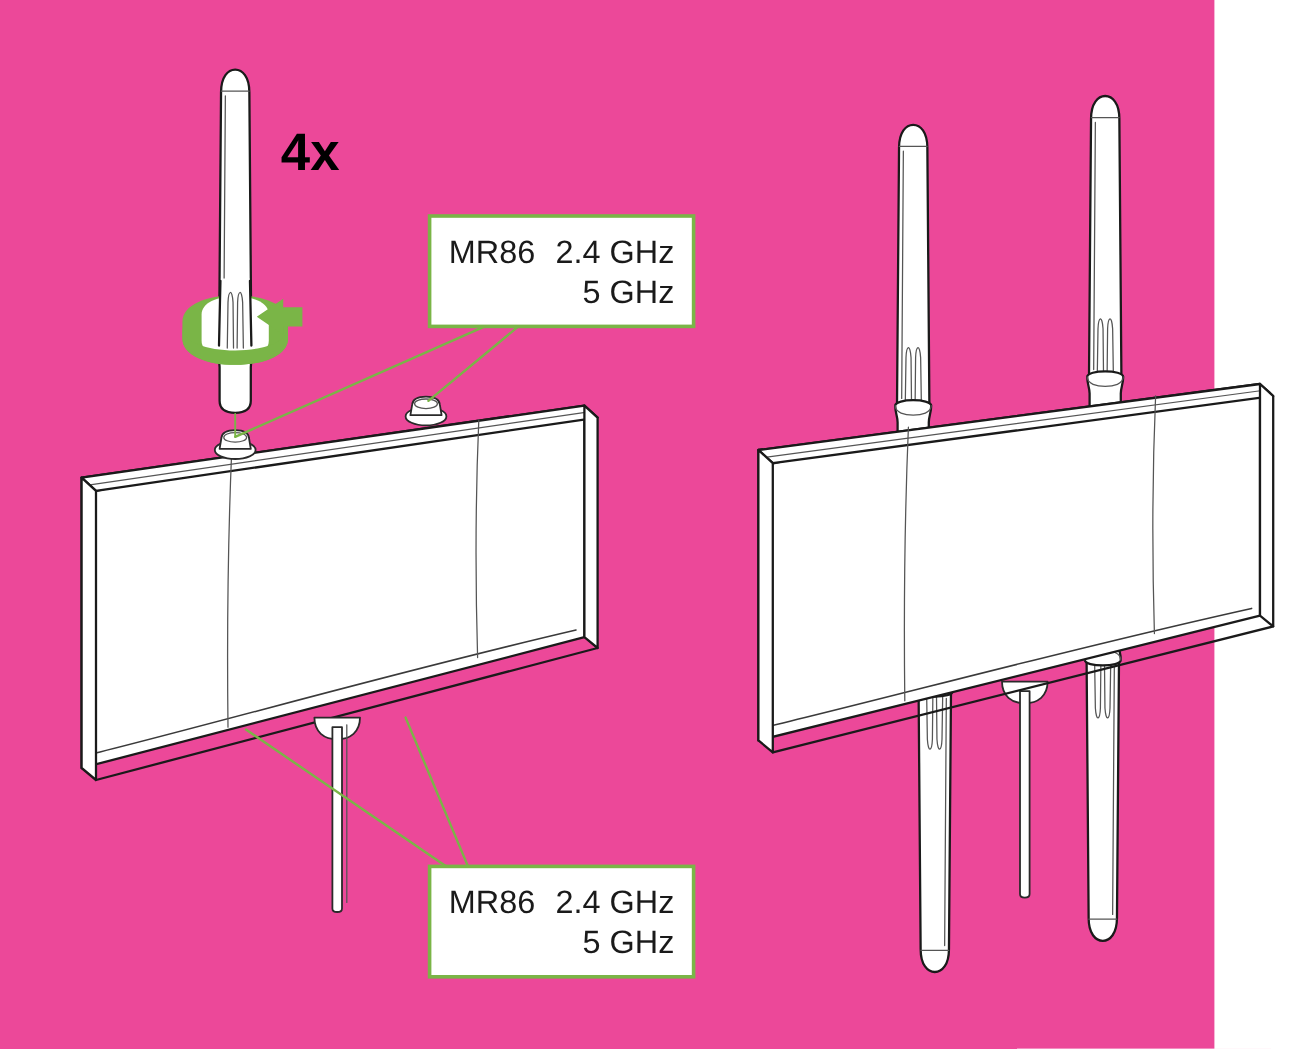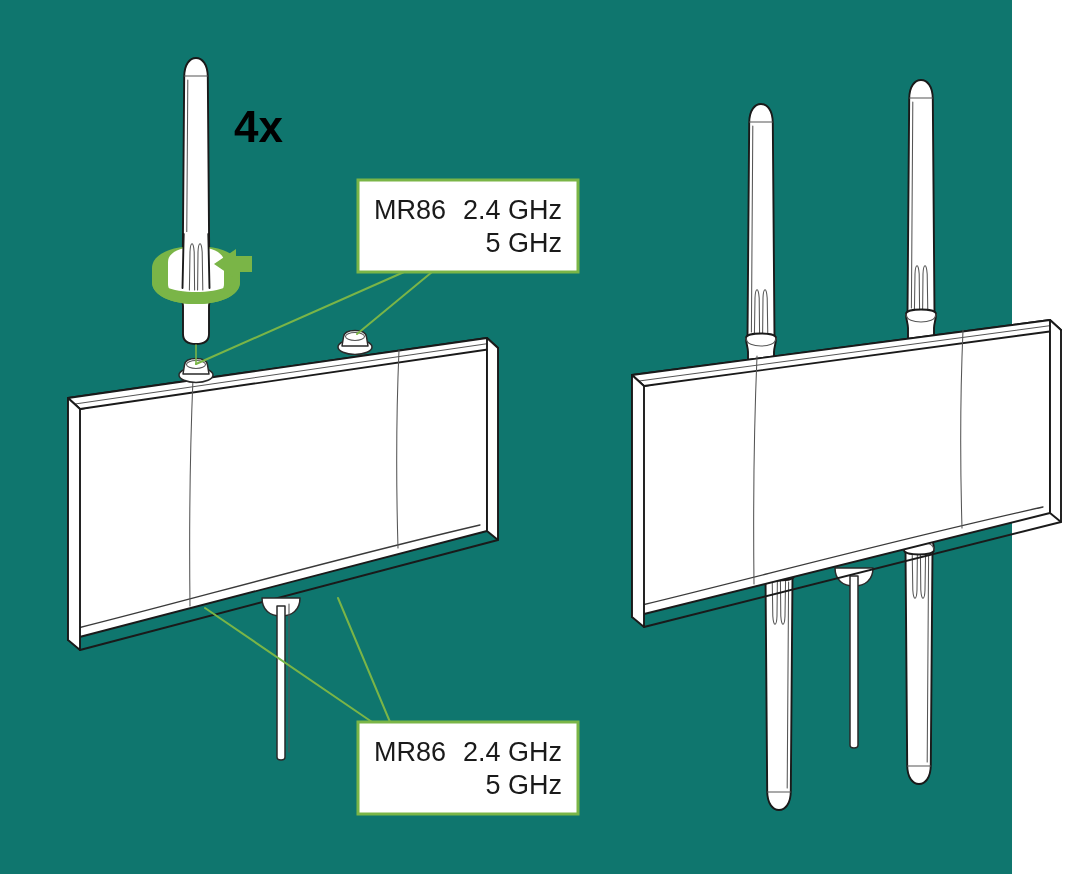--- a/index.html
+++ b/index.html
@@ -10,21 +10,21 @@
   body {
     width: 1080px;
     height: 874px;
     font-family: "Liberation Sans", sans-serif;
     overflow: hidden;
   }
   #diagram-root {
     position: relative;
     width: 1012px;
     height: 874px;
-    background: #0f766e;
+    background: #ec4899;
   }
   svg.stage {
     position: absolute;
     top: 0;
     left: 0;
     width: 1080px;
     height: 874px;
     display: block;
   }
   .ln {

